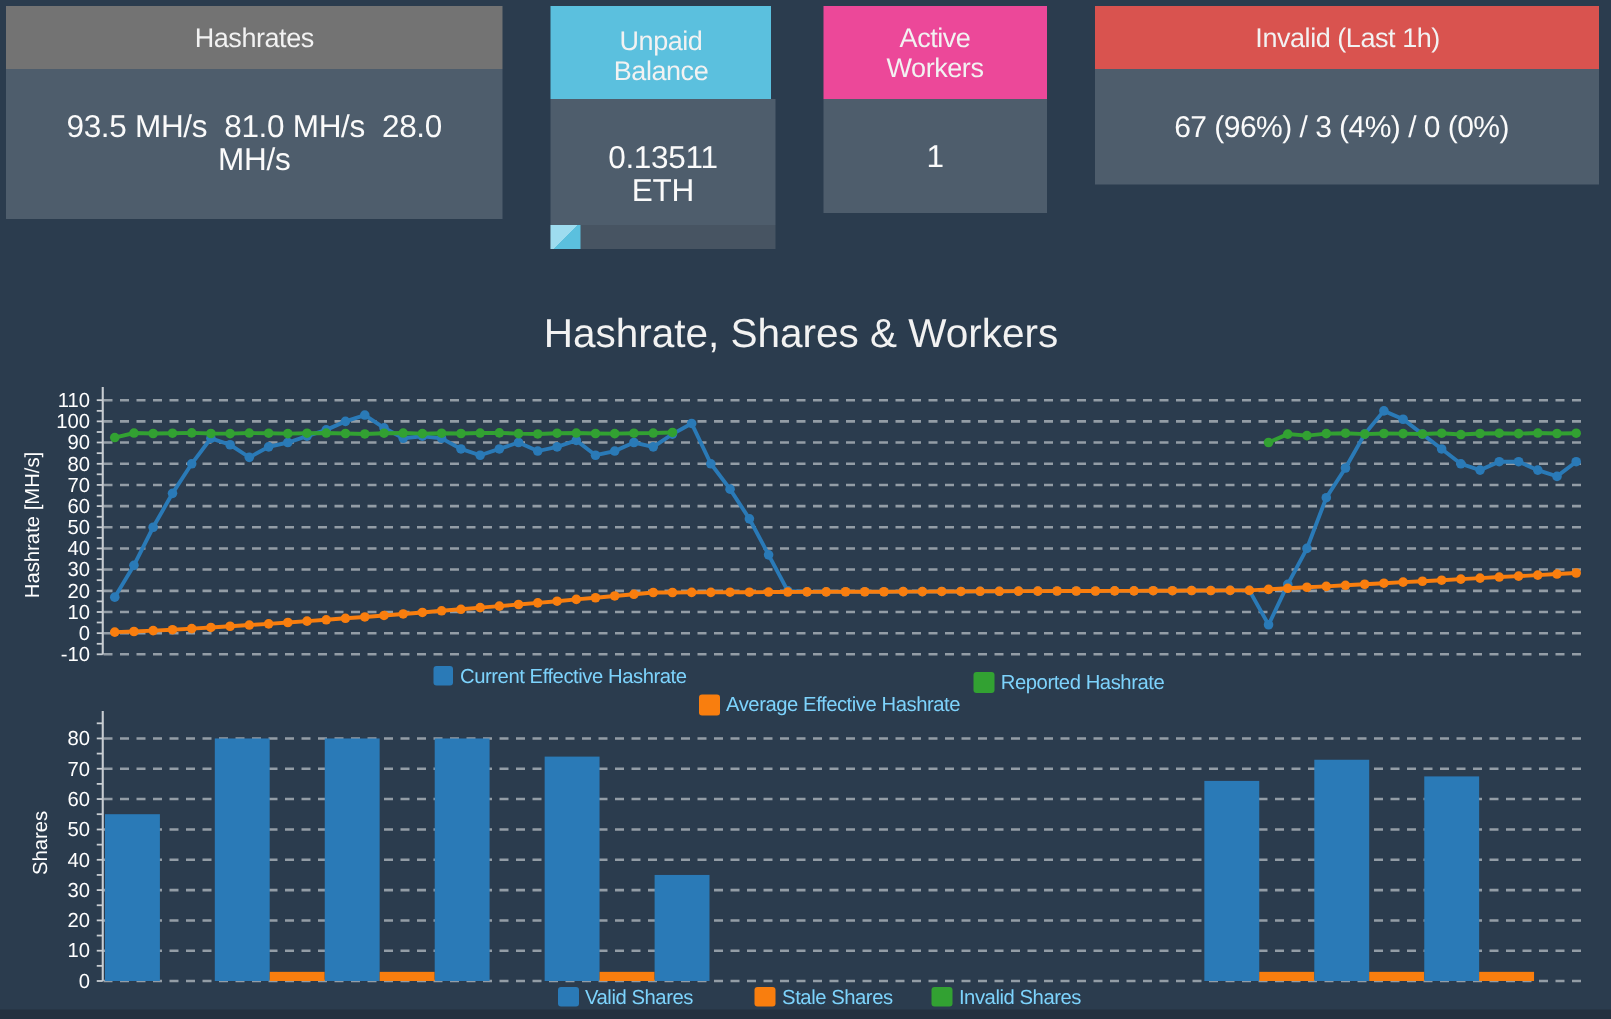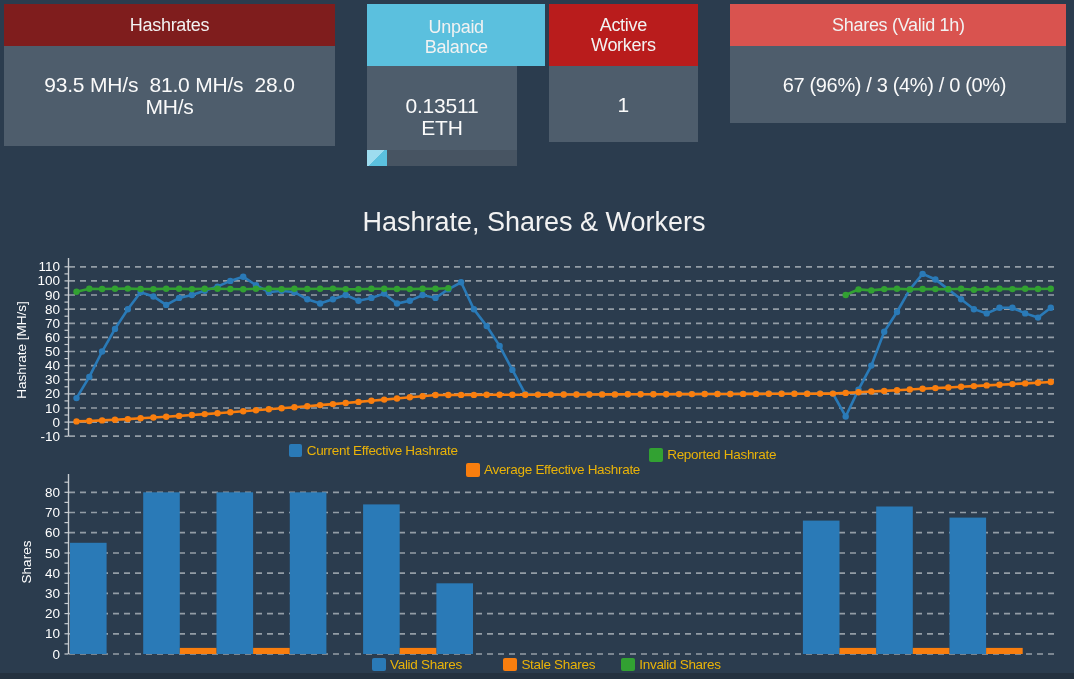--- a/index.html
+++ b/index.html
@@ -1,39 +1,39 @@
 <!DOCTYPE html>
 <html><head>
 <meta charset="utf-8">
 <style>
   * { margin:0; padding:0; box-sizing:border-box; }
   html,body { width:1074px; height:679px; background:#2b3c4e; overflow:hidden; }
   body { font-family:"Liberation Sans", sans-serif; position:relative; }
   .abs { position:absolute; }
   .card-h { position:absolute; color:#f2f2f2; font-size:18px; letter-spacing:-0.3px; line-height:20px; text-align:center; display:flex; align-items:center; justify-content:center; }
   .card-b { position:absolute; background:#4e5d6c; color:#fafafa; font-size:21px; letter-spacing:-0.2px; line-height:21.6px; text-align:center; display:flex; align-items:center; justify-content:center; }
-  .legend { position:absolute; color:#eab308; font-size:13.5px; letter-spacing:-0.3px; line-height:14px; white-space:nowrap; }
+  .legend { position:absolute; color:#7dd3fc; font-size:13.5px; letter-spacing:-0.3px; line-height:14px; white-space:nowrap; }
   .legend .sq { display:inline-block; width:13.5px; height:13.5px; border-radius:2px; vertical-align:-2.5px; margin-right:4.5px; }
 </style>
 </head>
 <body>
-  <div class="card-h" style="left:4px; top:4px; width:331px; height:41.5px; background:#7f1d1d;">Hashrates</div>
+  <div class="card-h" style="left:4px; top:4px; width:331px; height:41.5px; background:#737373;">Hashrates</div>
   <div class="card-b" style="left:4px; top:45.5px; width:331px; height:100.5px; padding-top:0;">
     <div style="padding:0 14px;">93.5&nbsp;MH/s&nbsp; 81.0&nbsp;MH/s&nbsp; 28.0 MH/s</div>
   </div>
 
-  <div class="card-h" style="left:367.2px; top:4px; width:178px; height:61.5px; background:#5bc0de; padding-top:5px;">Unpaid<br>Balance</div>
+  <div class="card-h" style="left:367.2px; top:4px; width:147px; height:61.5px; background:#5bc0de; padding-top:5px;">Unpaid<br>Balance</div>
   <div class="card-b" style="left:367.2px; top:65.5px; width:149.5px; height:84.3px; padding-top:18px;">0.13511<br>ETH</div>
   <div class="abs" style="left:367.2px; top:149.8px; width:149.5px; height:15.9px; background:#475462;"></div>
   <div class="abs" style="left:367.2px; top:149.8px; width:19.8px; height:15.9px; background:linear-gradient(135deg,#9edcef 50%,#5bc0de 50%);"></div>
 
-  <div class="card-h" style="left:548.8px; top:4px; width:149.1px; height:61.5px; background:#b91c1c; padding-top:1px;">Active<br>Workers</div>
+  <div class="card-h" style="left:548.8px; top:4px; width:149.1px; height:61.5px; background:#ec4899; padding-top:1px;">Active<br>Workers</div>
   <div class="card-b" style="left:548.8px; top:65.5px; width:149.1px; height:76.9px; padding-top:2px;">1</div>
 
-  <div class="card-h" style="left:730.4px; top:4px; width:336px; height:41.5px; background:#d9534f;">Shares (Valid 1h)</div>
+  <div class="card-h" style="left:730.4px; top:4px; width:336px; height:41.5px; background:#d9534f;">Invalid (Last 1h)</div>
   <div class="card-b" style="left:730.4px; top:45.5px; width:336px; height:77.3px; padding-top:3px; padding-right:8px; font-size:20px; letter-spacing:-0.35px;">67&nbsp;(96%) / 3&nbsp;(4%) / 0&nbsp;(0%)</div>
 
   <div class="abs" style="left:0; top:208px; width:1074px; margin-left:-3px; text-align:center; color:#f2f2f2; font-size:27px; line-height:28px;">Hashrate, Shares &amp; Workers</div>
 
   <svg class="abs" style="left:0; top:0;" width="1074" height="679" viewBox="0 0 1074 679">
 <g stroke="#aeb6bd" stroke-width="1.7" stroke-dasharray="6,5" opacity="0.8">
       <line x1="69" y1="436.2" x2="1056" y2="436.2"></line>
       <line x1="69" y1="422.1" x2="1056" y2="422.1"></line>
       <line x1="69" y1="408.0" x2="1056" y2="408.0"></line>
       <line x1="69" y1="393.9" x2="1056" y2="393.9"></line>

